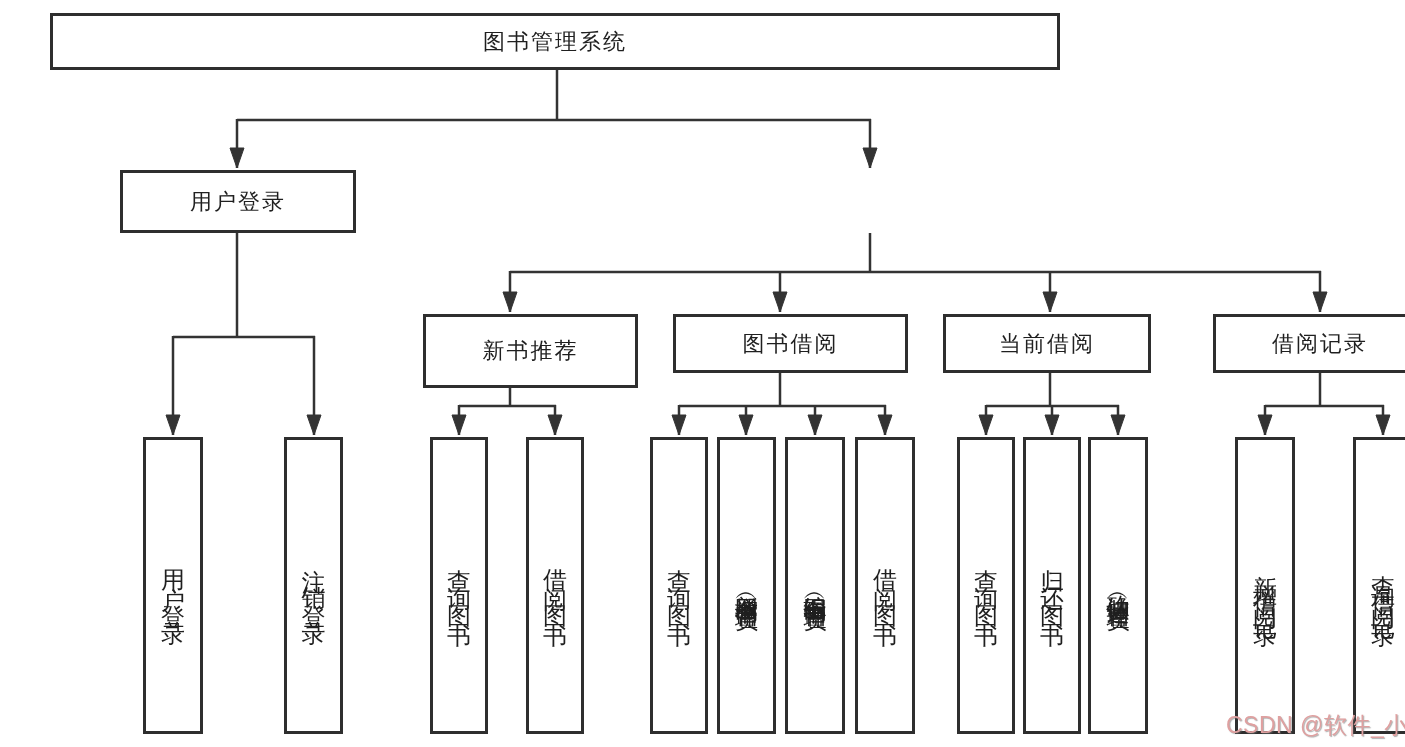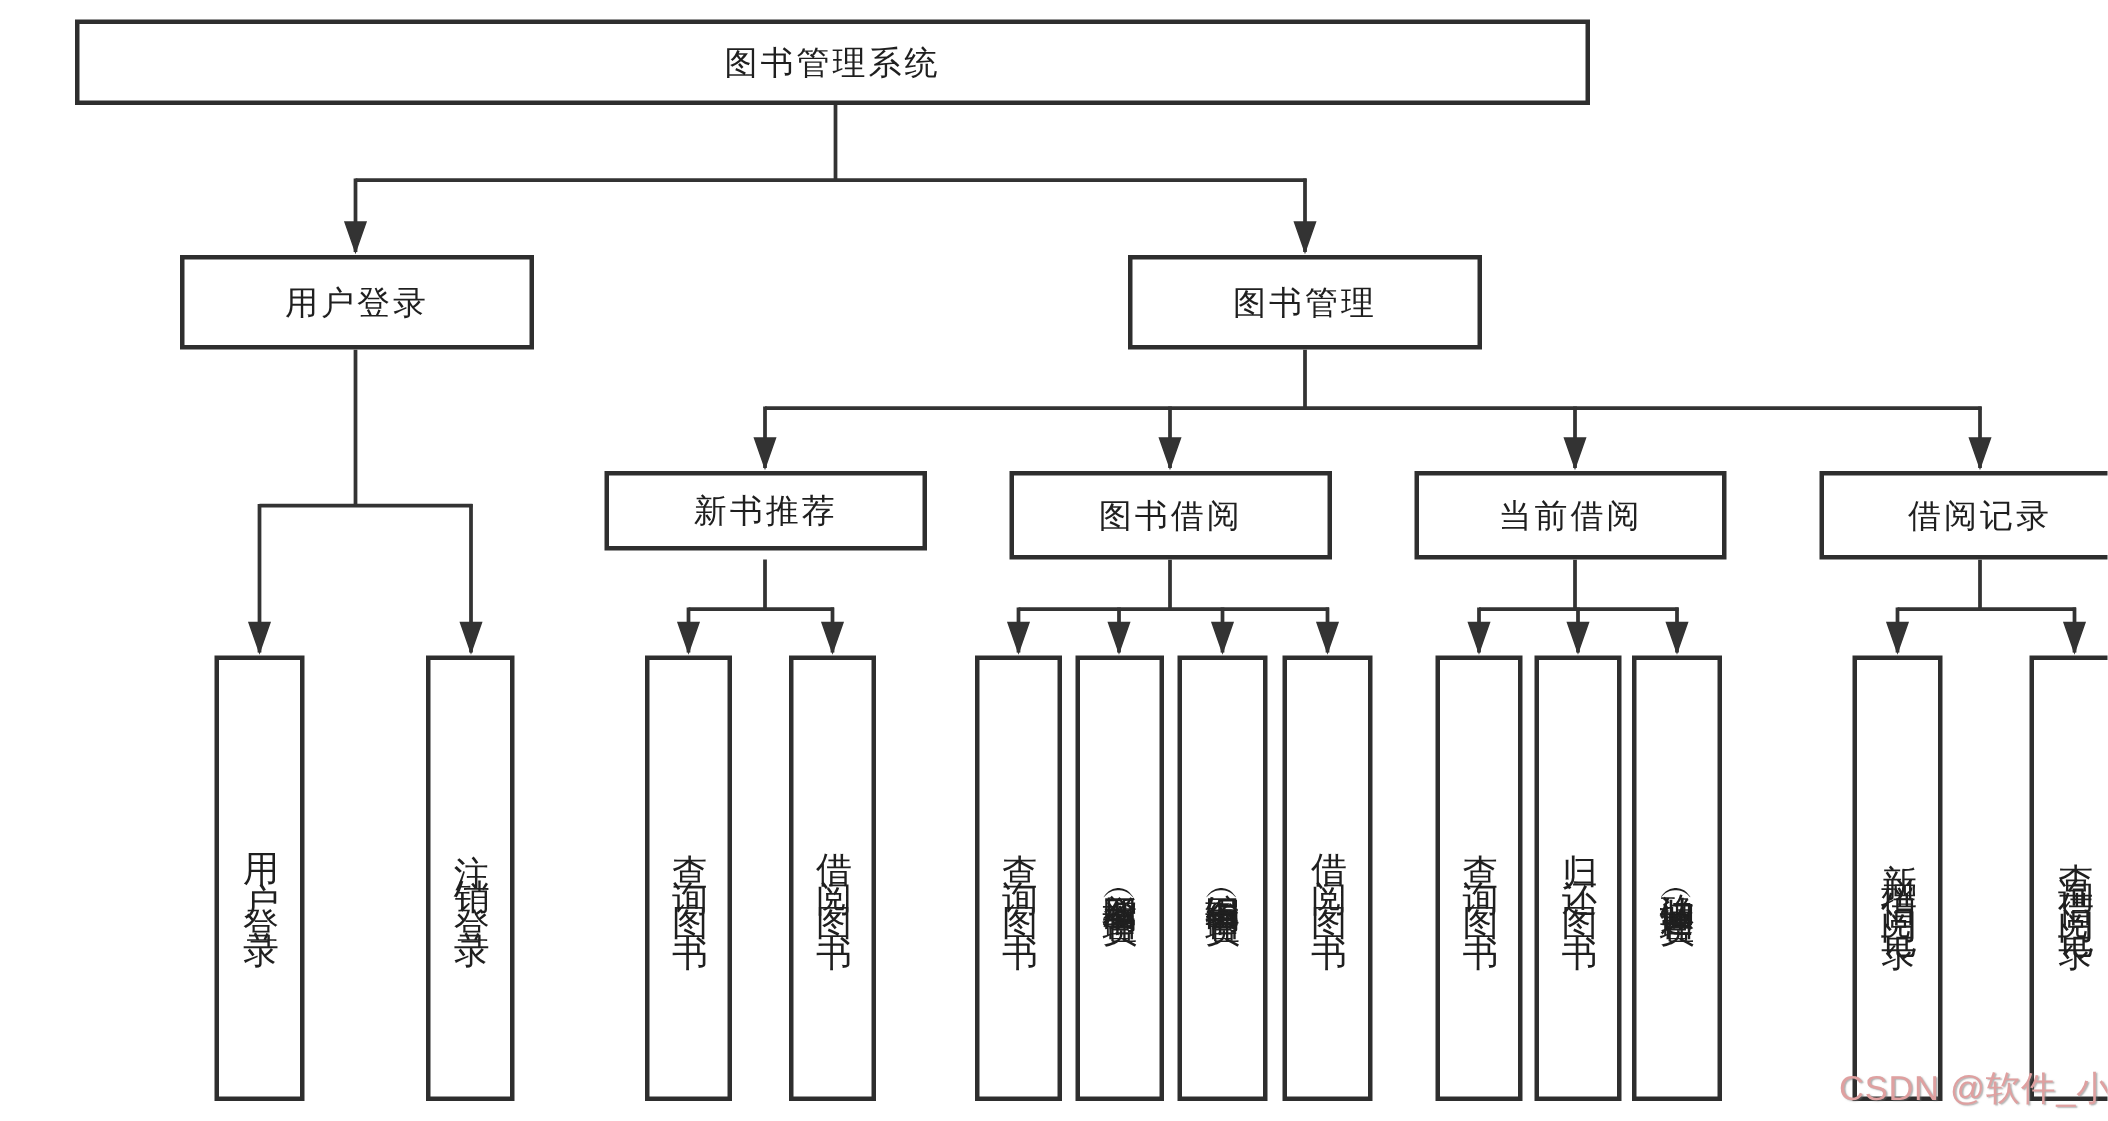--- a/index.html
+++ b/index.html
@@ -96,28 +96,25 @@
     </g>
   </svg>
 
   <div class="node" style="left:10px;top:13px;width:1010px;height:57px;">
     <span class="hlabel">图书管理系统</span>
   </div>
 
   <div class="node" style="left:80px;top:170px;width:236px;height:63px;">
     <span class="hlabel">用户登录</span>
   </div>
-  <div class="node" style="left:712px;top:170px;width:236px;height:63px;">
-    <span class="hlabel">图书管理</span>
-  </div>
 
-  <div class="node" style="left:363px;top:314px;width:215px;height:53px;">
+  <div class="node" style="left:383px;top:314px;width:215px;height:74px;">
     <span class="hlabel">新书推荐</span>
   </div>
-  <div class="node" style="left:633px;top:314px;width:215px;height:59px;">
+  <div class="node" style="left:633px;top:314px;width:235px;height:59px;">
     <span class="hlabel">图书借阅</span>
   </div>
   <div class="node" style="left:903px;top:314px;width:208px;height:59px;">
     <span class="hlabel">当前借阅</span>
   </div>
   <div class="node" style="left:1173px;top:314px;width:214px;height:59px;">
     <span class="hlabel">借阅记录</span>
   </div>
 
   <div class="node" style="left:103px;top:437px;width:60px;height:297px;">

